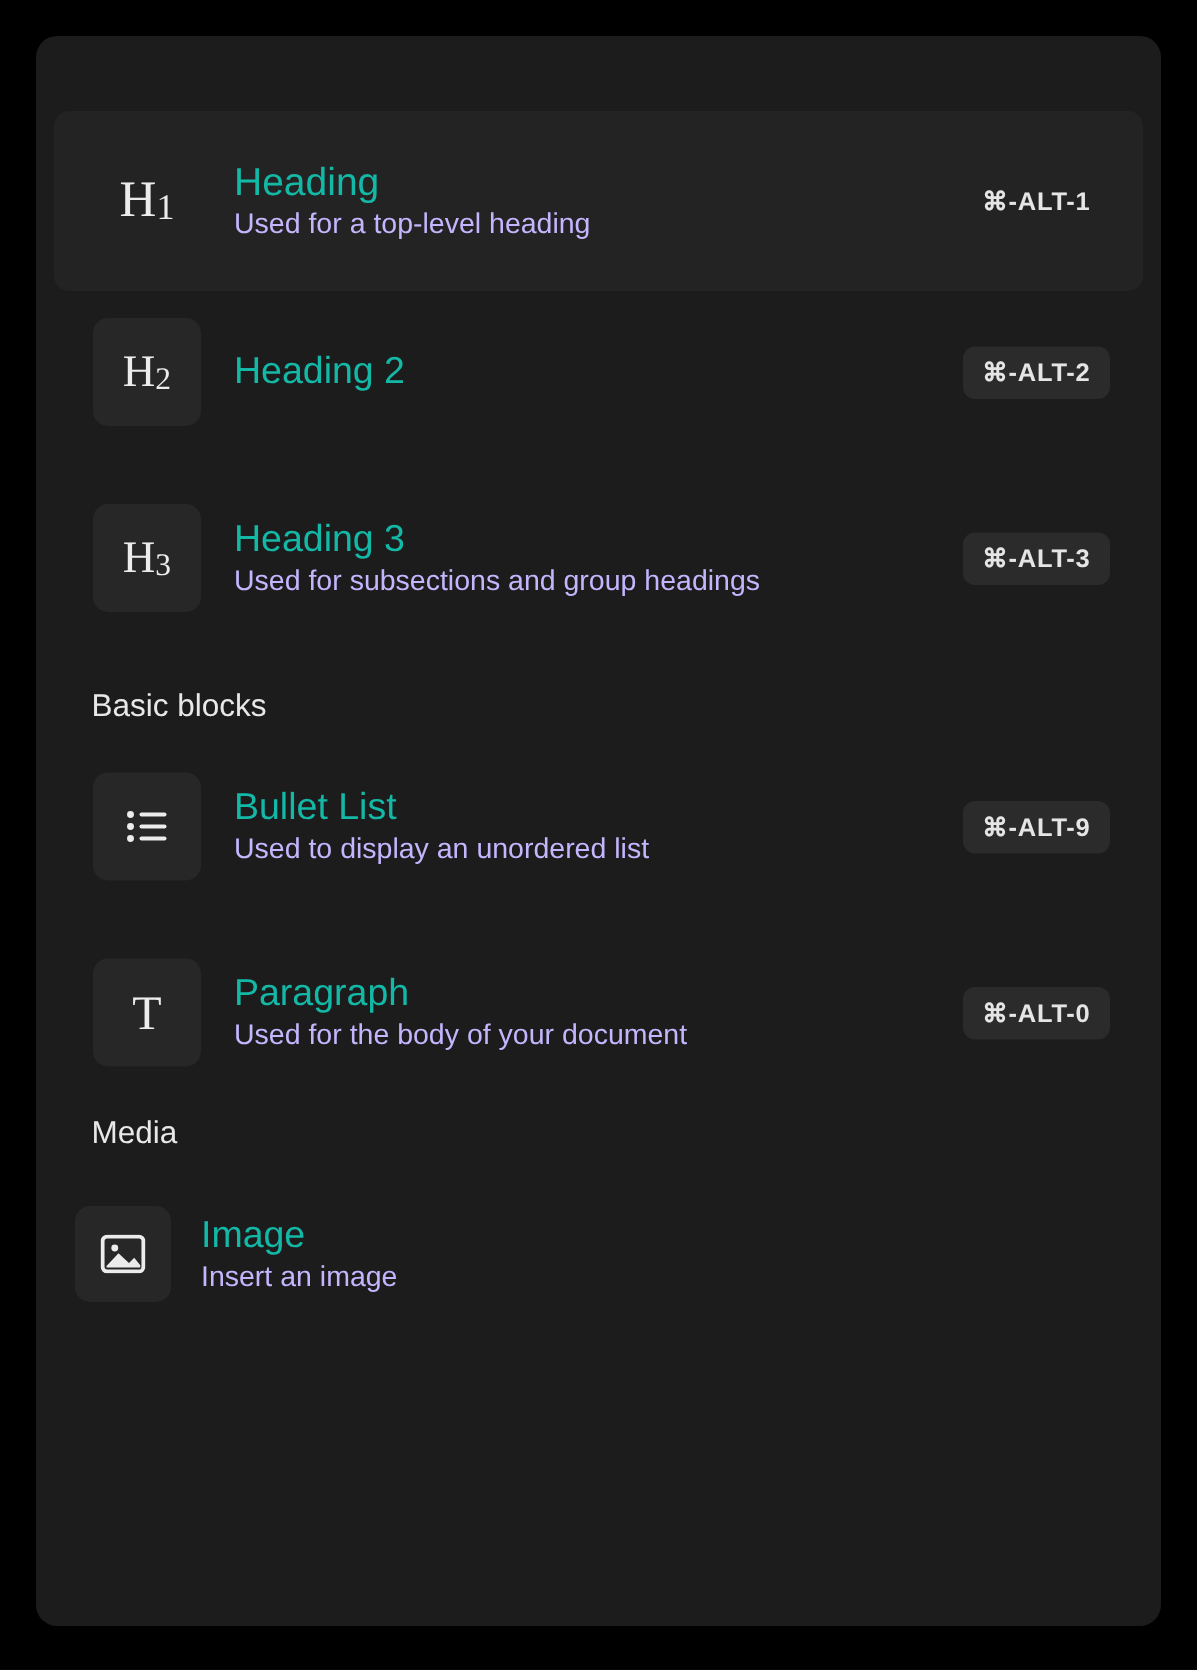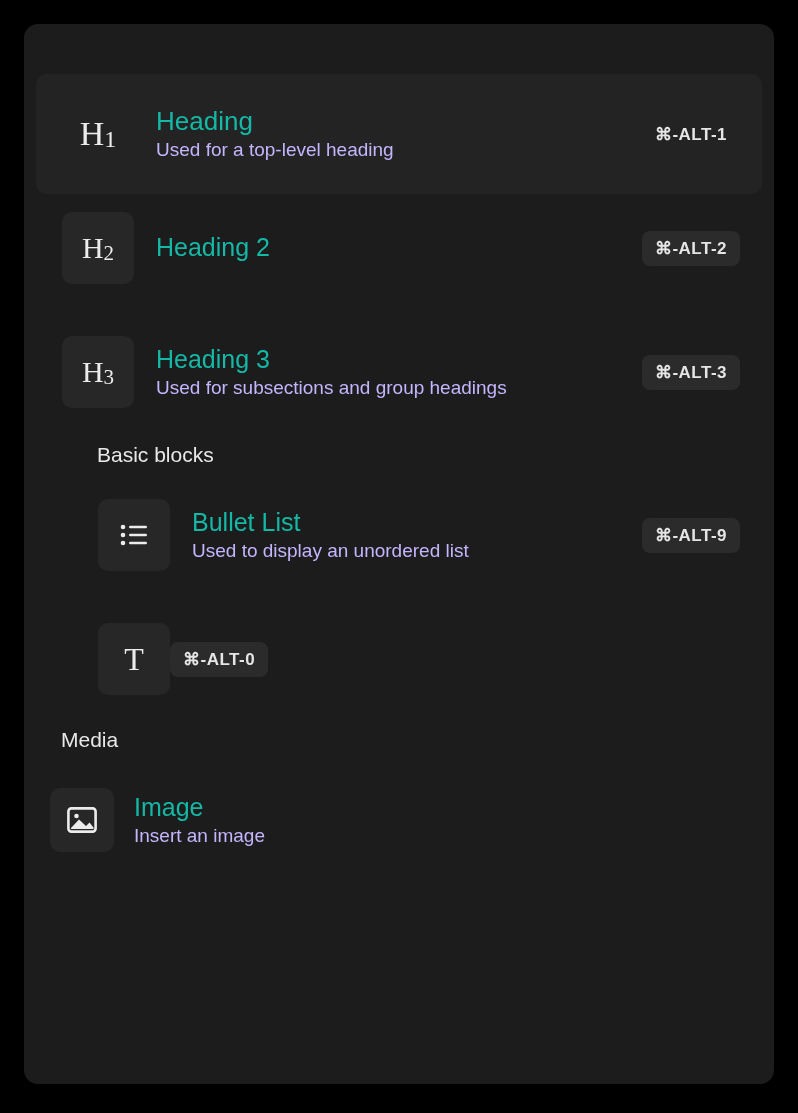--- a/index.html
+++ b/index.html
@@ -157,21 +157,21 @@
         </span>
         <span class="text-col">
           <div class="item-title">Heading 3</div>
           <div class="item-desc">Used for subsections and group headings</div>
         </span>
         <span class="shortcut">⌘-ALT-3</span>
       </li>
     </ul>
   </div>
 
-  <div style="margin-top:24px;padding-left:36px;">
+  <div style="margin-top:40px;">
     <div class="section-label">Basic blocks</div>
     <ul class="items">
 
       <li class="item" style="margin-top:22px;">
         <span class="icon-box">
           <svg width="30" height="24" viewBox="0 0 30 24" fill="none">
             <circle cx="4" cy="4" r="2.3" fill="#ececec"></circle>
             <circle cx="4" cy="12" r="2.3" fill="#ececec"></circle>
             <circle cx="4" cy="20" r="2.3" fill="#ececec"></circle>
             <rect x="10" y="2.7" width="18" height="2.6" rx="1.3" fill="#ececec"></rect>
@@ -184,20 +184,24 @@
           <div class="item-desc">Used to display an unordered list</div>
         </span>
         <span class="shortcut">⌘-ALT-9</span>
       </li>
 
 
       <li class="item" style="margin-top:28px;">
         <span class="icon-box">
           <span class="icon-t">T</span>
         </span>
+        <span class="text-col">
+          <div class="item-title">Paragraph</div>
+          <div class="item-desc">Used for the body of your document</div>
+        </span>
         <span class="shortcut">⌘-ALT-0</span>
       </li>
     </ul>
   </div>
 
   <div style="margin-top:22px;">
     <div class="section-label">Media</div>
     <ul class="items">
 
       <li class="item" style="margin-top:22px;padding-left:14px;">

